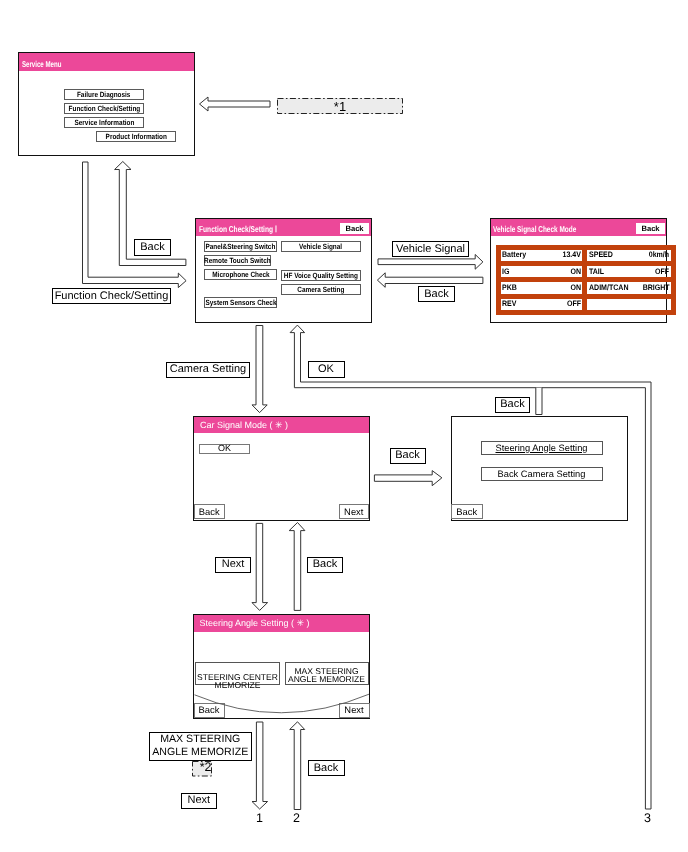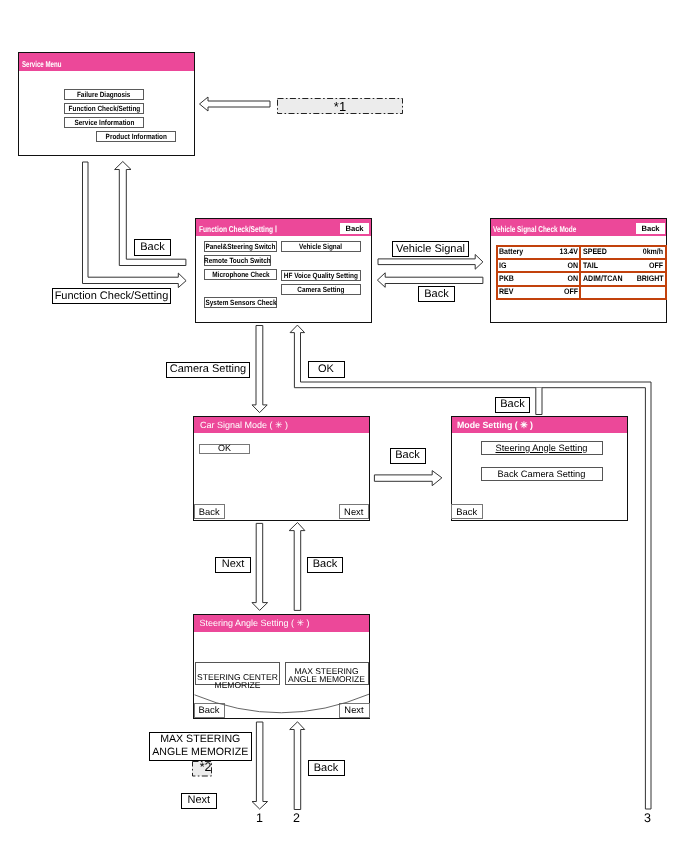--- a/index.html
+++ b/index.html
@@ -32,21 +32,21 @@
        white-space:nowrap;font-size:10.6px;line-height:1.24;}
 
   .dashbox{position:absolute;box-sizing:border-box;background:#ececec;
        display:flex;align-items:center;justify-content:center;white-space:nowrap;}
   .dashbox svg{position:absolute;left:0;top:0;width:100%;height:100%;overflow:visible;}
   .dashbox span{position:relative;}
 
   
   table.vtable{position:absolute;left:4.8px;top:25.5px;width:159px;border-collapse:collapse;
        font-size:8px;font-weight:bold;table-layout:fixed;}
-  table.vtable td{border:2px solid #c2410c;height:11.4px;padding:0 1.5px;line-height:1;
+  table.vtable td{border:5px solid #c2410c;height:11.4px;padding:0 1.5px;line-height:1;
        white-space:nowrap;overflow:hidden;}
   table.vtable td .nm{display:inline-block;float:left;transform:scaleX(0.88);transform-origin:left center;}
   table.vtable td .vl{display:inline-block;float:right;transform:scaleX(0.88);transform-origin:right center;}
   table.vtable td:nth-child(1){width:78.5px;}
   table.vtable td:nth-child(2){width:80.5px;}
 
   svg.ov{position:absolute;left:0;top:0;width:688px;height:852px;overflow:visible;
          pointer-events:none;}
   .hollow{fill:#fff;stroke:#333;stroke-width:1;}
   .num{position:absolute;font-size:12.5px;line-height:1;}
@@ -174,23 +174,20 @@
       </div>
     <div class="mbtn" style="left:0px;top:87px;width:30.5px;height:15px;font-size:9.4px;font-weight:normal;border-color:#777;">
       <span style="transform:none;">Back</span>
       </div>
     <div class="mbtn" style="left:144.5px;top:87px;width:30.5px;height:15px;font-size:9.4px;font-weight:normal;border-color:#777;">
       <span style="transform:none;">Next</span>
       </div>
   </div>
 
   <div class="panel" style="left:451px;top:416px;width:177px;height:105px;">
-    <div class="tbar" style="height:16px;">
-      <div class="ttl" style="left:4.5px;top:3px;font-size:9px;transform:scaleX(0.98);">Mode Setting ( ✳ )</div>
-    </div>
     <div class="mbtn" style="left:28.5px;top:24.3px;width:122px;height:14px;font-size:9.3px;font-weight:normal;border-color:#555;">
       <span style="transform:none;text-decoration:underline;">Steering Angle Setting</span>
       </div>
     <div class="mbtn" style="left:28.5px;top:50.4px;width:122px;height:14px;font-size:9.3px;font-weight:normal;border-color:#555;">
       <span style="transform:none;">Back Camera Setting</span>
       </div>
     <div class="mbtn" style="left:-1px;top:87px;width:31.5px;height:15px;font-size:9.4px;font-weight:normal;border-color:#777;">
       <span style="transform:none;">Back</span>
       </div>
   </div>

